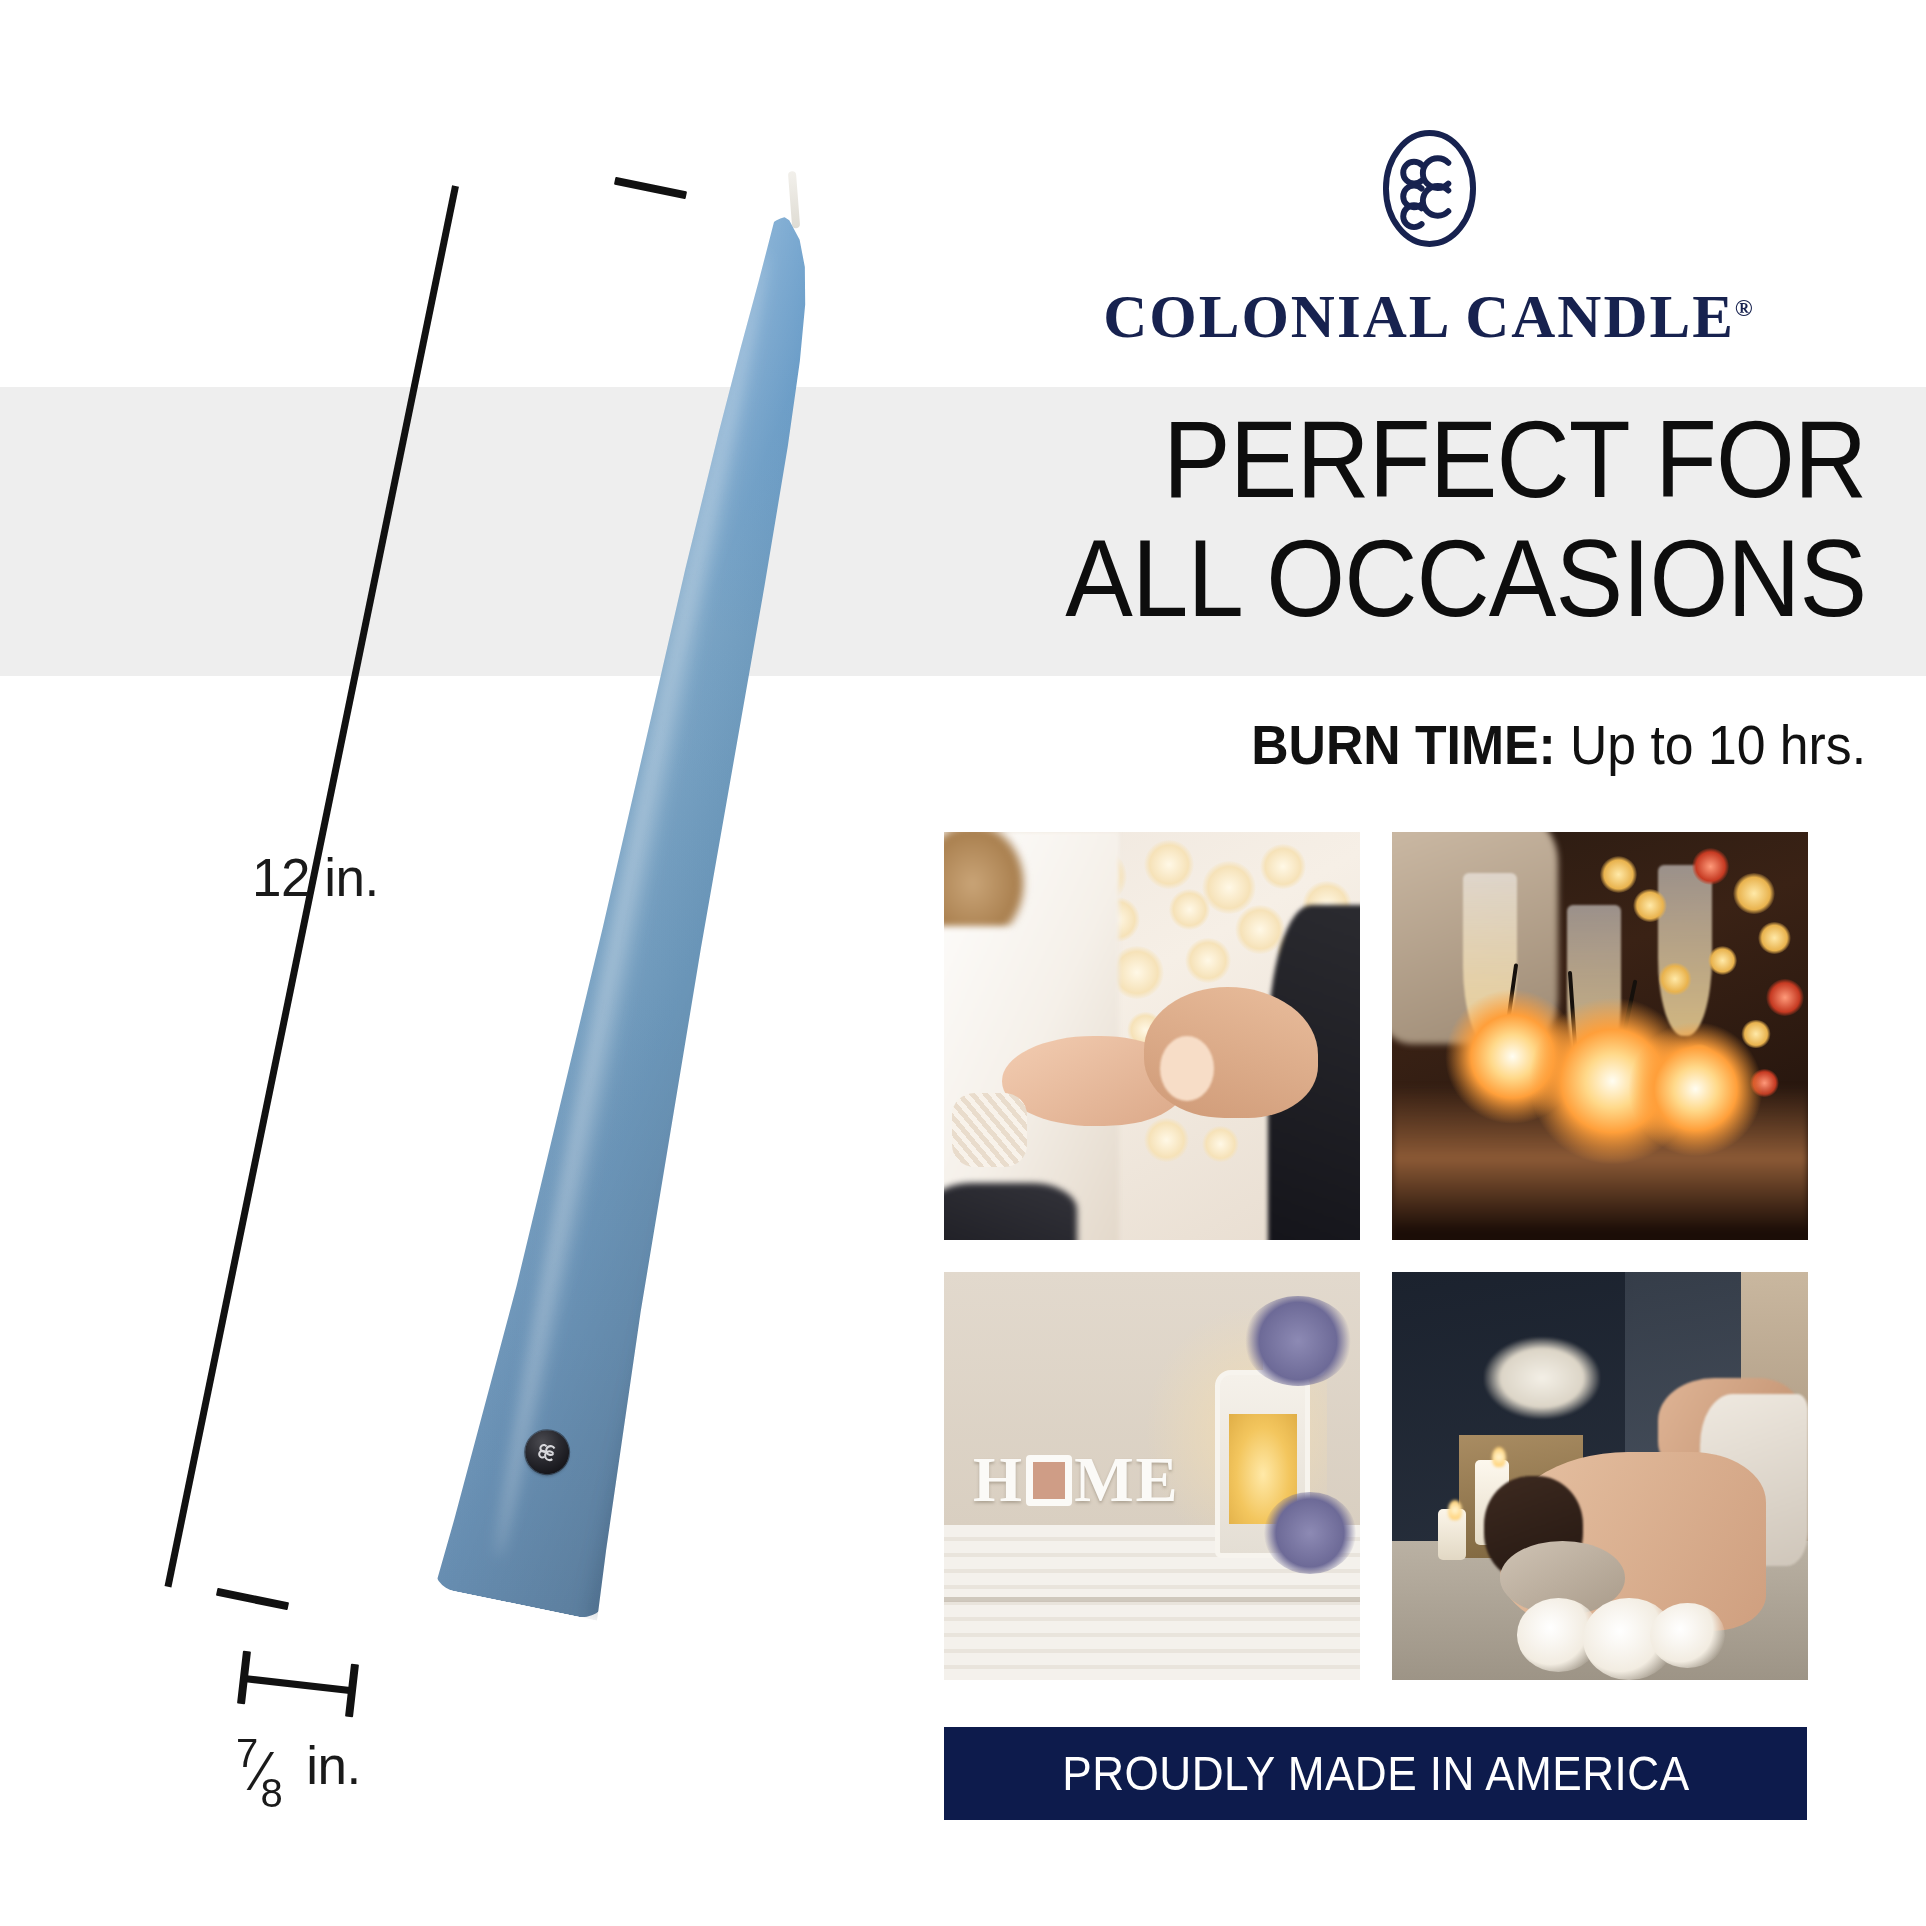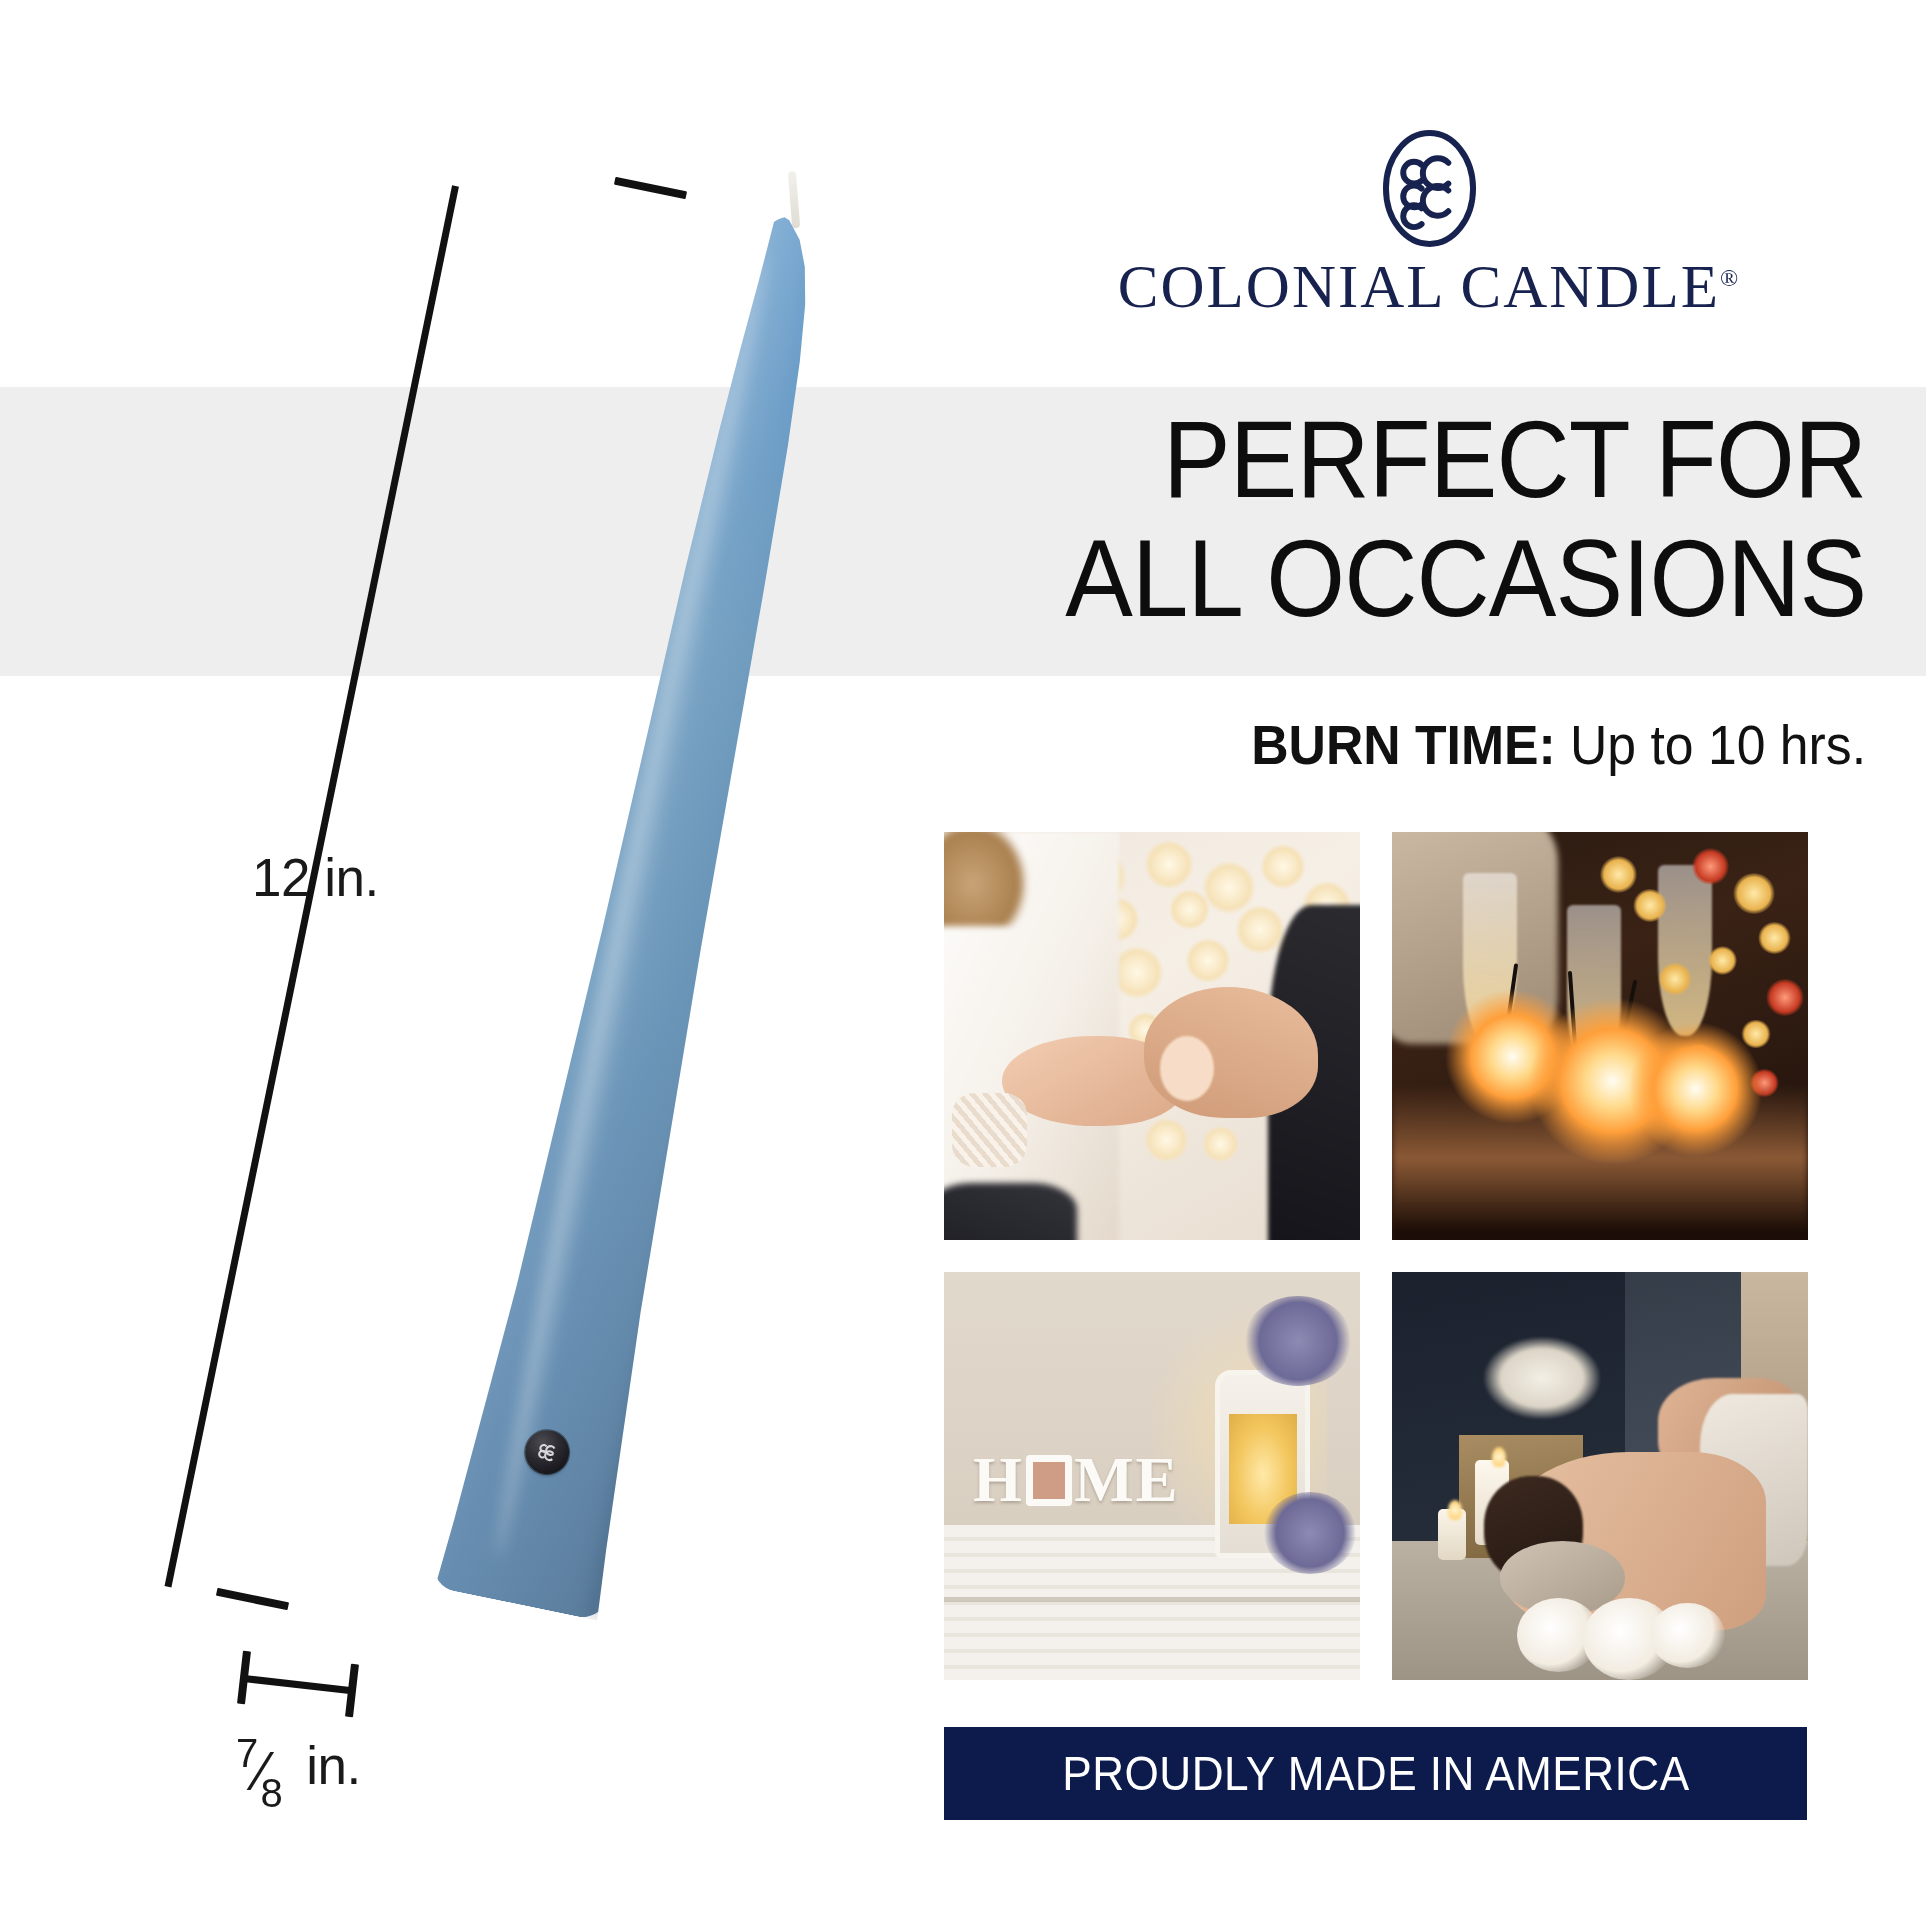--- a/index.html
+++ b/index.html
@@ -118,27 +118,28 @@
     position:absolute; left:931px; top:0; width:996px; height:1927px;
   }
 
   
   .logo-wrap{
     position:absolute; left:0; top:127px; width:996px;
     display:flex; flex-direction:column; align-items:center;
   }
   .logo-mark{ width:97px; height:123px; }
   .logo-word{
-    margin-top:2px;
+    margin-top:32px;
     font-family:"Liberation Serif", serif;
     font-size:61px;
     color:#17224f;
     letter-spacing:2px;
     white-space:nowrap;
     position:relative;
+    font-weight:bold;
   }
   .logo-word .reg{ font-size:24px; vertical-align:super; }
 
   
   .headline{
     position:absolute; right:61px; top:400px;
     text-align:right;
     color:#0d0d0d;
     font-size:109px;
     line-height:1.09;

